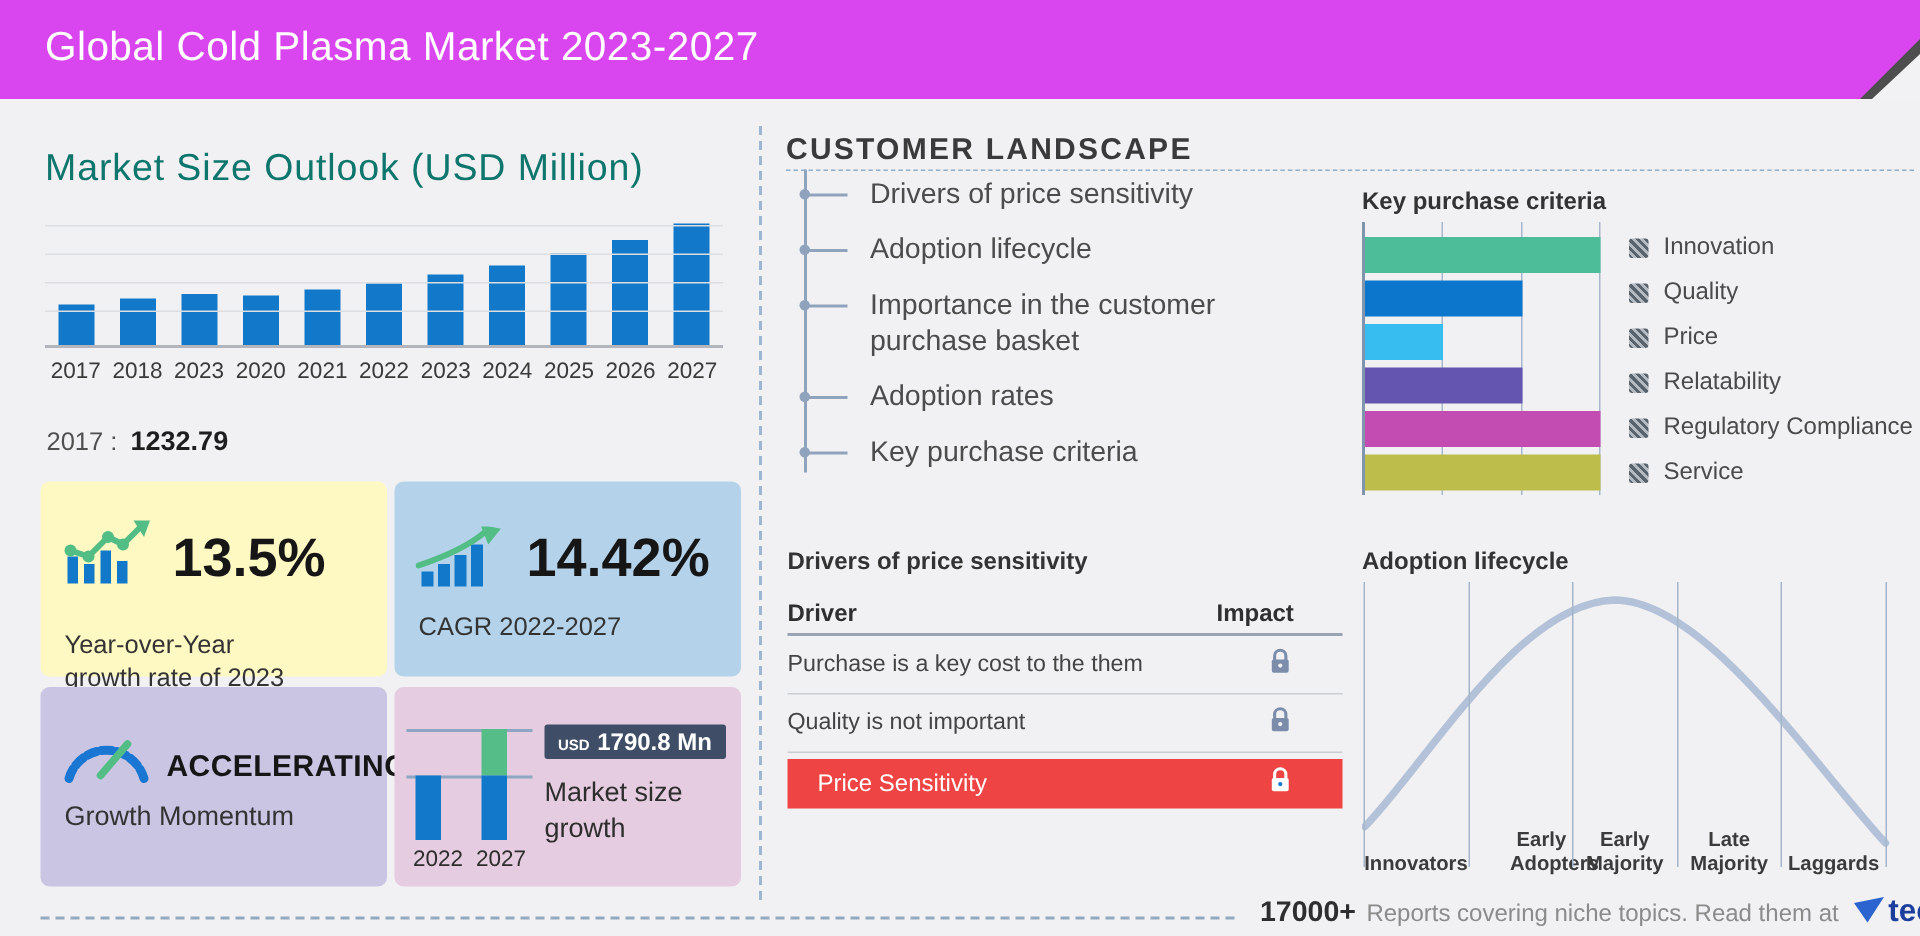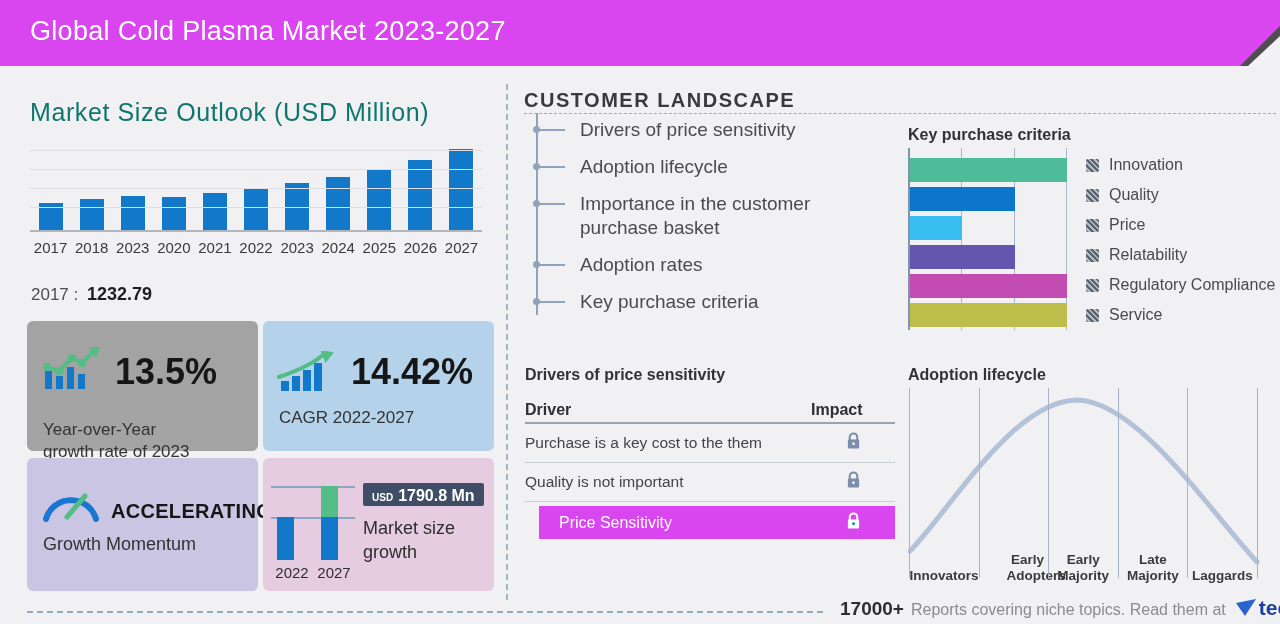--- a/index.html
+++ b/index.html
@@ -18,21 +18,21 @@
   .mgrid { position:absolute; left:0; right:0; height:1px; background:#dcdee2; }
   .mslot { flex:1; display:flex; justify-content:center; align-items:flex-end; height:100%; }
   .mbar { width:24px; background:#1178ca; }
   .mlabels { display:flex; margin-top:7px; }
   .mlab { flex:1; text-align:center; font-size:15px; color:#3a3a3a; }
   .annot { position:absolute; left:31px; top:284px; font-size:17px; color:#4f4f4f; }
   .annot b { font-size:18px; color:#1e1e1e; margin-left:4px; }
 
   
   .box { position:absolute; border-radius:6px; }
-  .box-yoy  { left:27px;  top:321px; width:231px; height:130px; background:#a3a3a3; }
+  .box-yoy  { left:27px;  top:321px; width:231px; height:130px; background:#fef9c3; }
   .box-cagr { left:263px; top:321px; width:231px; height:130px; background:#b4d3ea; }
   .box-mom  { left:27px;  top:458px; width:231px; height:133px; background:#c9c5e3; }
   .box-grow { left:263px; top:458px; width:231px; height:133px; background:#e5cce0; }
   .big-val { position:absolute; left:88px; top:30px; font-size:36px; font-weight:bold; color:#161616; }
   .box-cap { position:absolute; left:16px; top:98px; font-size:17px; line-height:22px; color:#333; }
   .box-icon { position:absolute; left:14px; top:24px; }
   .mom-word { position:absolute; left:84px; top:42px; font-size:20px; font-weight:bold; color:#161616; letter-spacing:0.3px; }
   .mom-cap { position:absolute; left:16px; top:76px; font-size:18px; color:#333; }
 
   
@@ -62,21 +62,21 @@
   
   .ps-title { position:absolute; left:525px; top:366px; font-size:16px; font-weight:bold; color:#333; }
   .ps-table { position:absolute; left:525px; top:398px; width:370px; }
   .ps-head { display:flex; align-items:center; height:26px; border-bottom:2px solid #9aa3b2; font-size:16px; font-weight:bold; color:#2f2f2f; }
   .ps-head .c1 { flex:1; }
   .ps-head .c2 { width:84px; }
   .ps-row { display:flex; align-items:center; height:39px; border-bottom:1px solid #c9cdd4; font-size:15.5px; color:#444; }
   .ps-row .c1 { flex:1; }
   .ps-row .c2 { width:84px; text-align:center; color:#7b8dab; }
   .ps-row .keyhole { fill:#f1f1f3; }
-  .ps-hl { display:flex; align-items:center; height:33px; margin-top:4px; background:#d946ef; color:#fff; font-size:16px;margin-left:14px; }
+  .ps-hl { display:flex; align-items:center; height:33px; margin-top:4px; background:#ef4444; color:#fff; font-size:16px; }
   .ps-hl .c1 { flex:1; padding-left:20px; }
   .ps-hl .c2 { width:84px; text-align:center; color:#ffffff; }
   .ps-hl .keyhole { fill:#0b79d0; }
 
   
   .kp-title { position:absolute; left:908px; top:126px; font-size:16px; font-weight:bold; color:#333; }
   .kchart { position:absolute; left:908px; top:148px; width:160px; height:182px; }
   .kgrid { position:absolute; top:0; height:182px; width:1px; background:#a8b8cc; }
   .kgrid.axis { width:2px; background:#7f94ad; }
   .kbars { position:absolute; left:2px; top:10px; }

